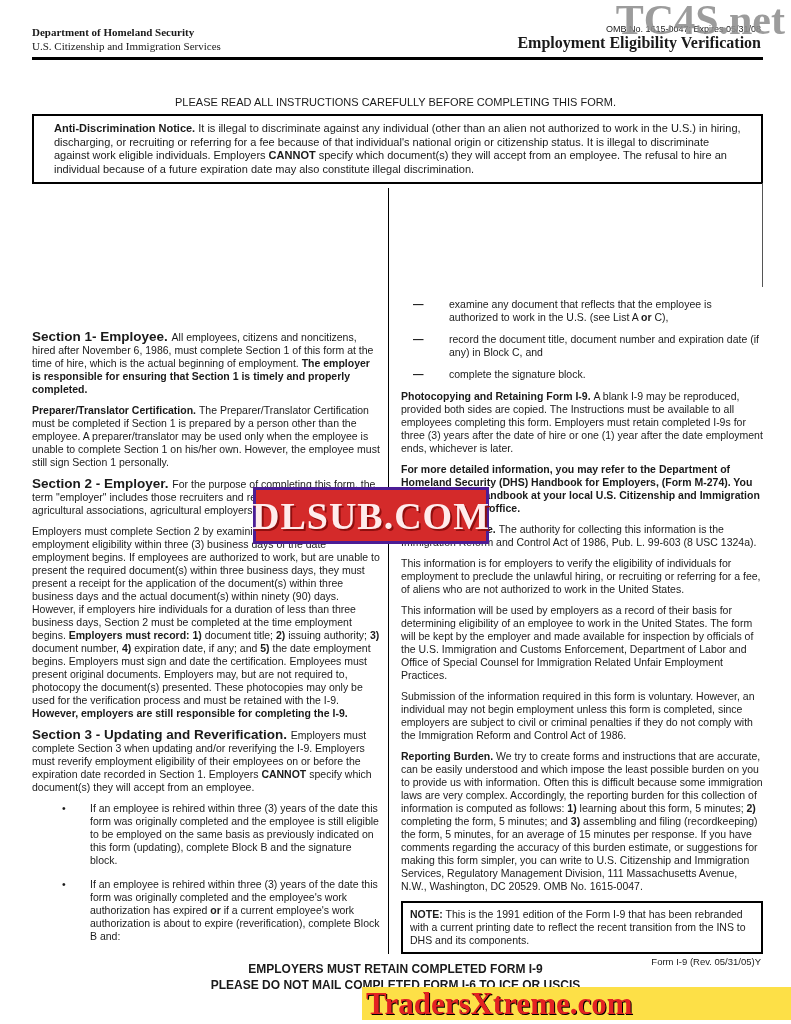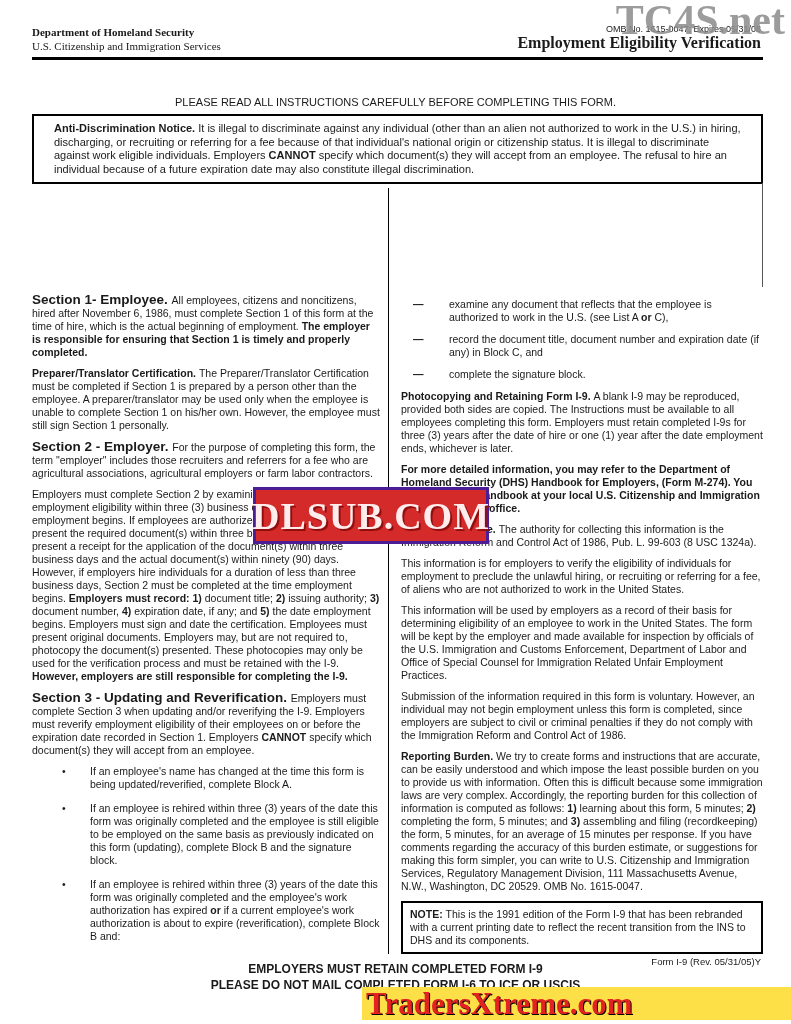--- a/index.html
+++ b/index.html
@@ -93,21 +93,20 @@
     </div>
 
   <div class="columns">
     <div class="col col-left">
         <p class="para"><span class="hd">Section 1- Employee. </span><span>All employees, citizens and noncitizens, hired after November 6, 1986, must complete Section 1 of this form at the time of hire, which is the actual beginning of employment. </span><span class="b">The employer is responsible for ensuring that Section 1 is timely and properly completed.</span></p>
         <p class="para"><span class="b">Preparer/Translator Certification. </span><span>The Preparer/Translator Certification must be completed if Section 1 is prepared by a person other than the employee. A preparer/translator may be used only when the employee is unable to complete Section 1 on his/her own. However, the employee must still sign Section 1 personally.</span></p>
         <p class="para"><span class="hd">Section 2 - Employer. </span><span>For the purpose of completing this form, the term "employer" includes those recruiters and referrers for a fee who are agricultural associations, agricultural employers or farm labor contractors.</span></p>
         <p class="para"><span>Employers must complete Section 2 by examining evidence of identity and employment eligibility within three (3) business days of the date employment begins. If employees are authorized to work, but are unable to present the required document(s) within three business days, they must present a receipt for the application of the document(s) within three business days and the actual document(s) within ninety (90) days.  However, if employers hire individuals for a duration of less than three business days, Section 2 must be completed at the time employment begins. </span><span class="b">Employers must record: 1)</span><span> document title; </span><span class="b">2)</span><span> issuing authority; </span><span class="b">3)</span><span> document number, </span><span class="b">4)</span><span> expiration date, if any; and </span><span class="b">5)</span><span> the date employment begins. Employers must sign and date the certification. Employees  must present original documents. Employers may, but are not required to, photocopy the document(s) presented. These photocopies may only be used for the verification process and must be retained with the I-9. </span><span class="b">However, employers are still responsible for completing the I-9.</span></p>
         <p class="para"><span class="hd">Section 3 - Updating and Reverification. </span><span>Employers must complete Section 3 when updating and/or reverifying the I-9. Employers must reverify employment eligibility of their employees on or before the expiration date recorded in Section 1.  Employers </span><span class="b">CANNOT</span><span> specify which document(s) they will accept from an employee.</span></p>
         <ul class="bullet-list">
-          <li><span>If an employee's name has changed at the time this form is being updated/reverified, complete Block A.</span></li>
           <li><span>If an employee is rehired within three (3) years of the date this form was originally completed and the employee is still eligible to be employed on the same basis as previously indicated on this form (updating), complete Block B and the signature block.</span></li>
           <li><span>If an employee is rehired within three (3) years of the date this form was originally completed and the employee's work authorization has expired </span><span class="b">or</span><span> if  a current employee's work authorization is about to expire (reverification), complete Block B and:</span></li>
         </ul>
       </div>
     <div class="col-divider"></div>
     <div class="col col-right">
         <ul class="dash-list">
           <li><span>examine any document that reflects that the employee is authorized to work in the U.S. (see List A </span><span class="b">or</span><span> C),</span></li>
           <li><span>record the document title, document number and expiration date (if any) in Block C, and</span></li>
           <li><span>complete the signature block.</span></li>

